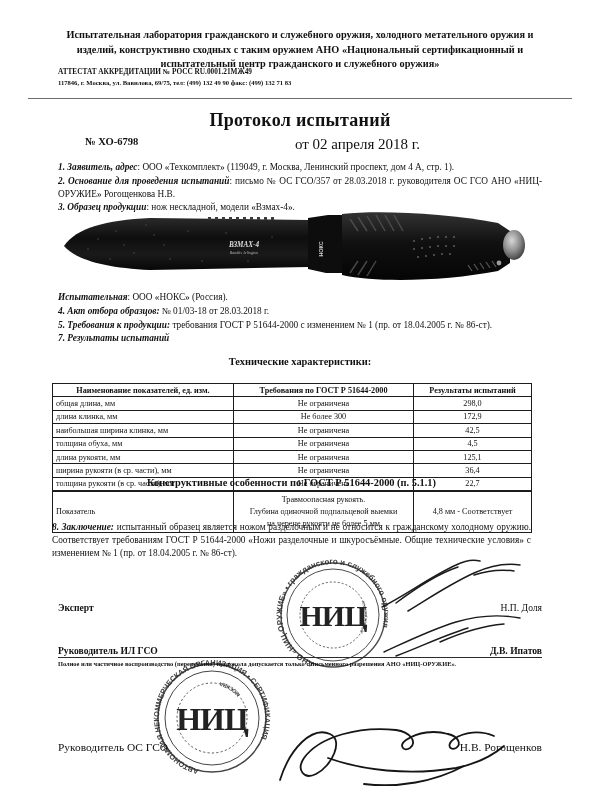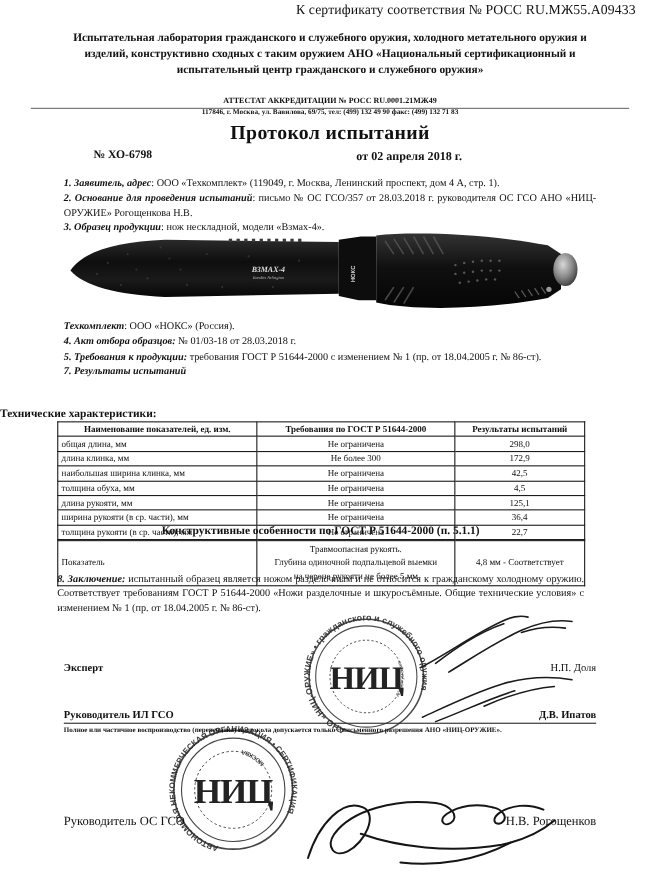--- a/index.html
+++ b/index.html
@@ -35,23 +35,23 @@
     position: absolute;
     left: 58px; top: 28px;
     width: 484px;
     text-align: center;
     font-size: 10.3px;
     font-weight: bold;
     line-height: 1.42;
   }
   .attestat {
     position: absolute;
-    left: 58px; top: 87px;
-    width: 484px;
-    text-align: center;
+    left: 58px; top: 67px;
+    width: 484px;
+    text-align: left;
     font-size: 7.3px;
     font-weight: bold;
     line-height: 1.45;
   }
   .attestat .addr { font-size: 6.6px; }
   .rule {
     position: absolute;
     left: 28px; top: 98px;
     width: 544px;
     height: 1px;
@@ -76,22 +76,22 @@
   }
   .num-row .pnum {
     position: absolute;
     left: 85px; top: 0;
     font-size: 10.6px;
     font-weight: bold;
   }
   .num-row .pdate {
     position: absolute;
     right: 58px; top: 0;
-    font-size: 11px;
-    font-weight: bold;
+    font-size: 15px;
+    font-weight: normal;
   }
 
   
   .clauses {
     position: absolute;
     left: 58px; top: 161px;
     width: 484px;
     font-size: 9.3px;
     line-height: 1.38;
     text-align: justify;
@@ -113,22 +113,23 @@
     left: 58px; top: 291px;
     width: 484px;
     font-size: 9.3px;
     line-height: 1.38;
     text-align: justify;
   }
 
   
   .tech-head {
     position: absolute;
-    left: 0; top: 371px;
+    left: 0; top: 356px;
     width: 600px;
+    text-align: center;
     font-size: 10.4px;
     font-weight: bold;
   }
   table.t {
     position: absolute;
     border-collapse: collapse;
     table-layout: fixed;
     font-size: 8.2px;
   }
   table.t td, table.t th {
@@ -219,21 +220,20 @@
   #stamp-bottom { left: 150px; top: 658px; width: 124px; height: 120px; }
   #scribble-expert { left: 378px; top: 555px; width: 168px; height: 70px; }
   #scribble-il { left: 380px; top: 608px; width: 168px; height: 56px; }
   #scribble-os { left: 268px; top: 718px; width: 250px; height: 74px; }
 </style>
 </head>
 <body>
 
 <div class="page">
 
-  <div class="cert-ref">К сертификату соответствия № РОСС RU.МЖ55.А09433</div>
   <div class="lab-title">Испытательная лаборатория гражданского и служебного оружия, холодного метательного оружия и изделий, конструктивно сходных с таким оружием АНО «Национальный сертификационный и испытательный центр гражданского и служебного оружия»</div>
   <div class="attestat">
     <div>АТТЕСТАТ АККРЕДИТАЦИИ № РОСС RU.0001.21МЖ49</div>
     <div class="addr">117846, г. Москва, ул. Вавилова, 69/75, тел: (499) 132 49 90 факс: (499) 132 71 83</div>
   </div>
   <div class="rule"></div>
 
   <div class="doc-title">Протокол испытаний</div>
   <div class="num-row">
     <span class="pnum">№  ХО-6798</span>
@@ -347,21 +347,21 @@
         <path d="M428,61 L432,67"></path>
           <path d="M434,60 L438,66"></path>
       </g>
 
       <ellipse cx="456" cy="44" rx="11" ry="15" fill="url(#pommelg)"></ellipse>
       <circle cx="441" cy="62" r="2.4" fill="#9a9a9a"></circle>
     </svg>
   </div>
 
   <div class="clauses2">
-    <p class="clause"><span class="lbl">Техкомплект</span><span>: ООО «НОКС» (Россия).</span></p>
+    <p class="clause"><span class="lbl">Испытательная</span><span>: ООО «НОКС» (Россия).</span></p>
     <p class="clause"><span class="lbl">4. Акт отбора образцов:</span><span> № 01/03-18 от 28.03.2018 г.</span></p>
     <p class="clause"><span class="lbl">5. Требования к продукции:</span><span> требования ГОСТ Р 51644-2000 с изменением № 1 (пр. от 18.04.2005 г. № 86-ст).</span></p>
     <p class="clause"><span class="lbl">7. Результаты испытаний</span></p>
   </div>
 
   <div class="tech-head">Технические характеристики:</div>
   <table class="t" id="tech-table">
     <colgroup>
         <col style="width:181px">
         <col style="width:180px">

